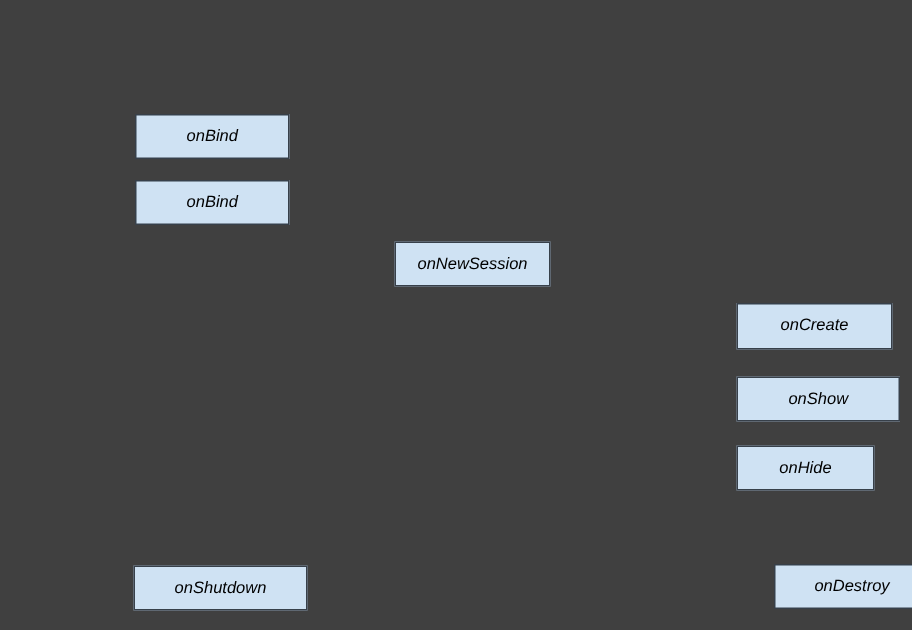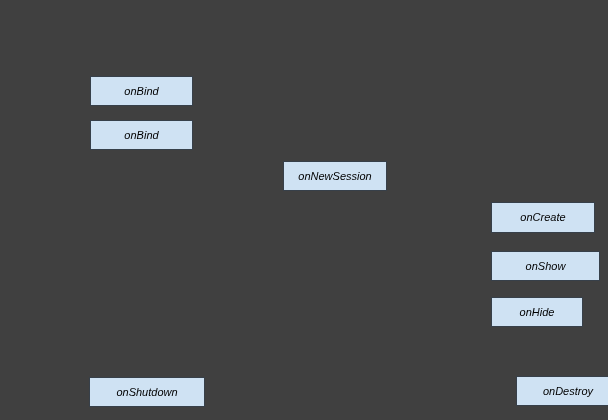--- a/index.html
+++ b/index.html
@@ -27,21 +27,21 @@
     display: flex;
     align-items: center;
     justify-content: center;
     text-align: center;
     white-space: nowrap;
   }
   
   .n-onbind      { left: 90px;  top: 76px;  width: 103px; height: 30px; }
   .n-onready     { left: 90px;  top: 120px; width: 103px; height: 30px; }
   
-  .n-onnewsession{ left: 263px; top: 161px; width: 104px; height: 30px; margin-left: 20px; }
+  .n-onnewsession{ left: 263px; top: 161px; width: 104px; height: 30px; }
   
   .n-oncreate    { left: 491px; top: 202px; width: 104px; height: 31px; }
   .n-onshow      { left: 491px; top: 251px; width: 109px; height: 30px; }
   .n-onhide      { left: 491px; top: 297px; width: 92px; height: 30px; }
   .n-ondestroy   { left: 491px; top: 376px; width: 104px; height: 30px; margin-left: 25px; }
   
   .n-onshutdown  { left: 89px;  top: 377px; width: 116px; height: 30px; }
 </style>
 </head>
 <body>

